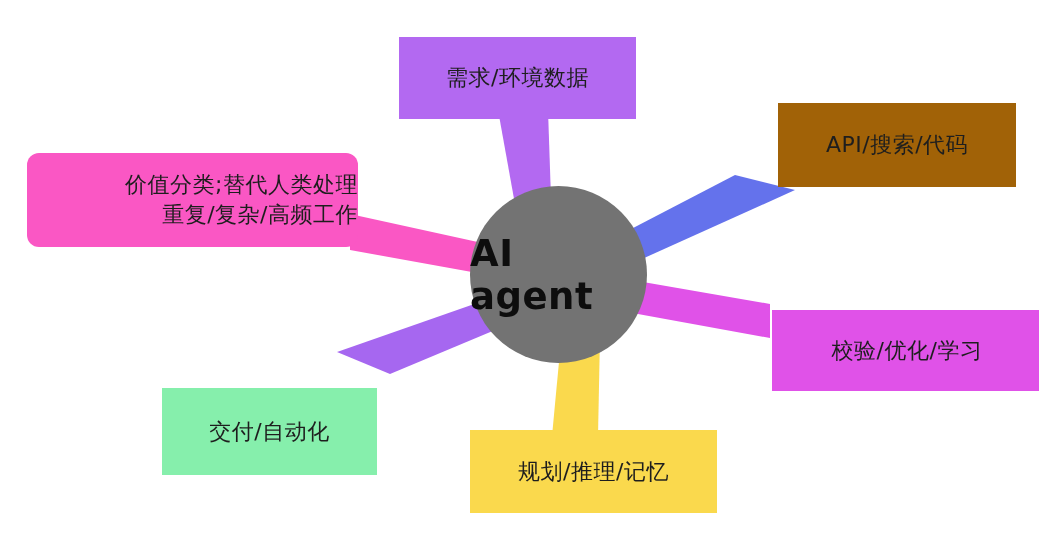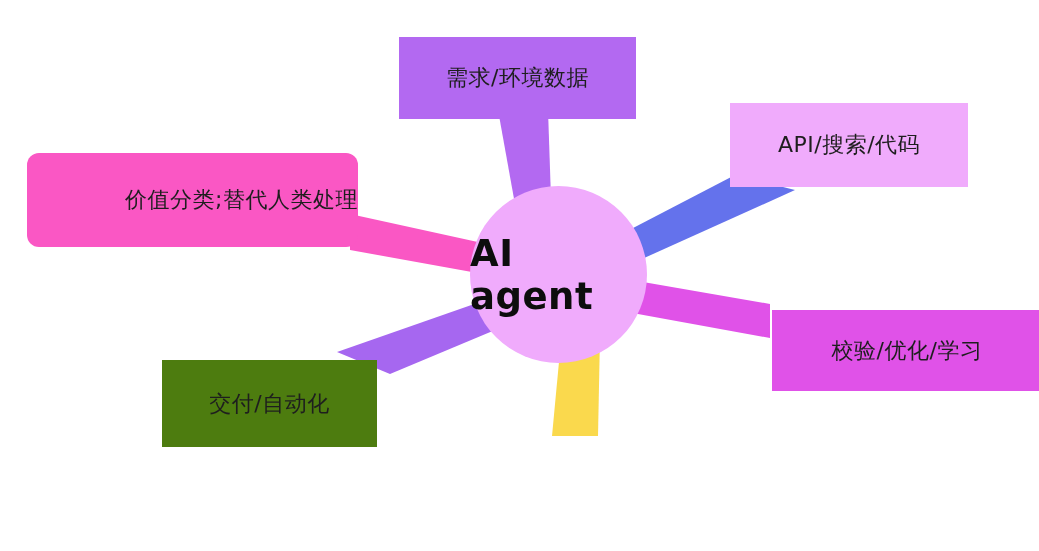--- a/index.html
+++ b/index.html
@@ -69,34 +69,38 @@
     <polygon points="620,278 770,304 770,338 616,310" fill="#E052E8"></polygon>
     <polygon points="562,330 600,336 598,436 552,436" fill="#FAD94D"></polygon>
     <polygon points="500,295 514,322 390,374 337,352" fill="#A667F0"></polygon>
     <polygon points="350,214 496,246 494,276 350,250" fill="#FA57C4"></polygon>
   </svg>
 
   <div class="node node-requirements" style="background-color: rgb(179, 105, 241);">
     <span>需求/环境数据</span>
   </div>
 
-  <div class="node node-api" style="background-color: #f0abfc;">
+  <div class="node node-api" style="background-color: #a16207; margin-left: 48px;">
     <span>API/搜索/代码</span>
   </div>
 
   <div class="node node-validation" style="background-color: rgb(224, 82, 232);">
     <span>校验/优化/学习</span>
   </div>
 
+  <div class="node node-planning" style="background-color: rgb(250, 217, 77);">
+    <span>规划/推理/记忆</span>
+  </div>
 
-  <div class="node node-delivery" style="background-color: #4d7c0f;">
+  <div class="node node-delivery" style="background-color: #86efac; margin-top: 28px;">
     <span>交付/自动化</span>
   </div>
 
   <div class="node node-value" style="background-color: rgb(250, 87, 196);">
     <span>价值分类;替代人类处理</span>
+    <span>重复/复杂/高频工作</span>
   </div>
 
-  <div class="center-node" style="background-color: #f0abfc;">
+  <div class="center-node" style="background-color: #737373;">
     <span>AI agent</span>
   </div>
 
 </div>
 
 </body></html>

